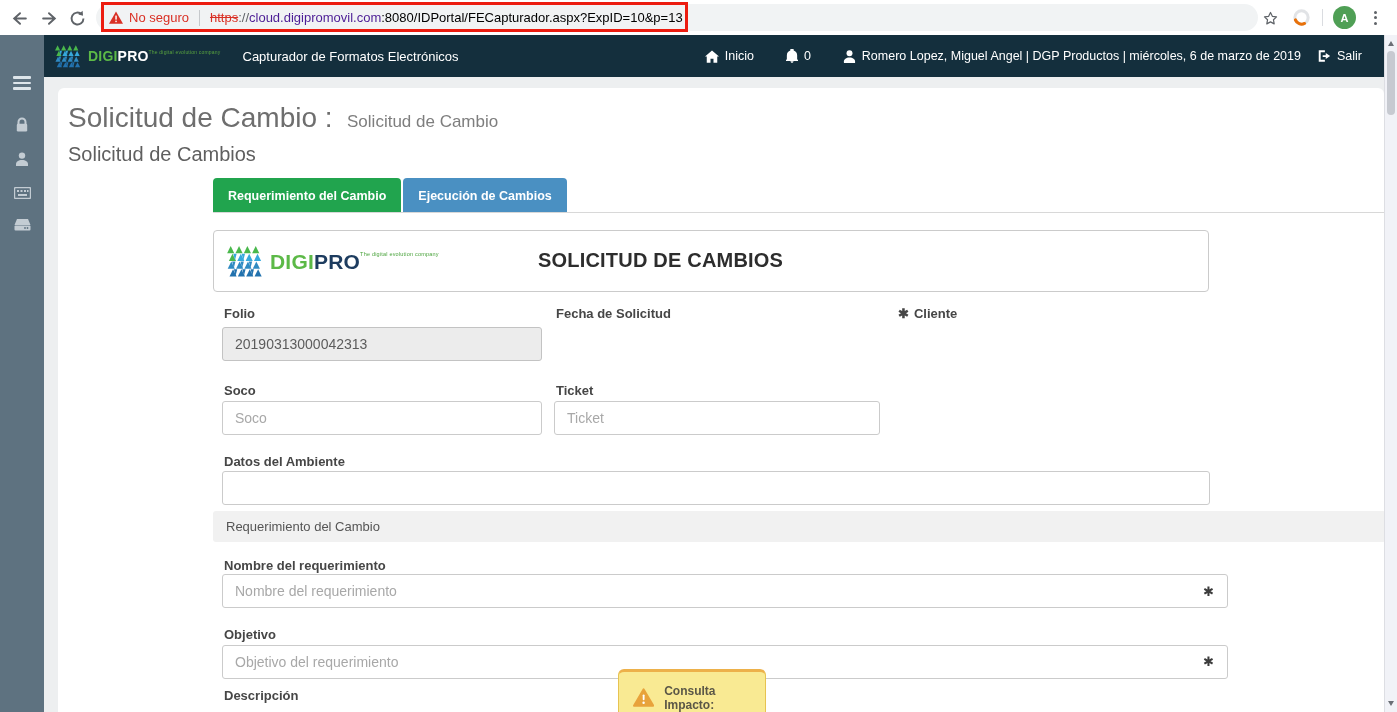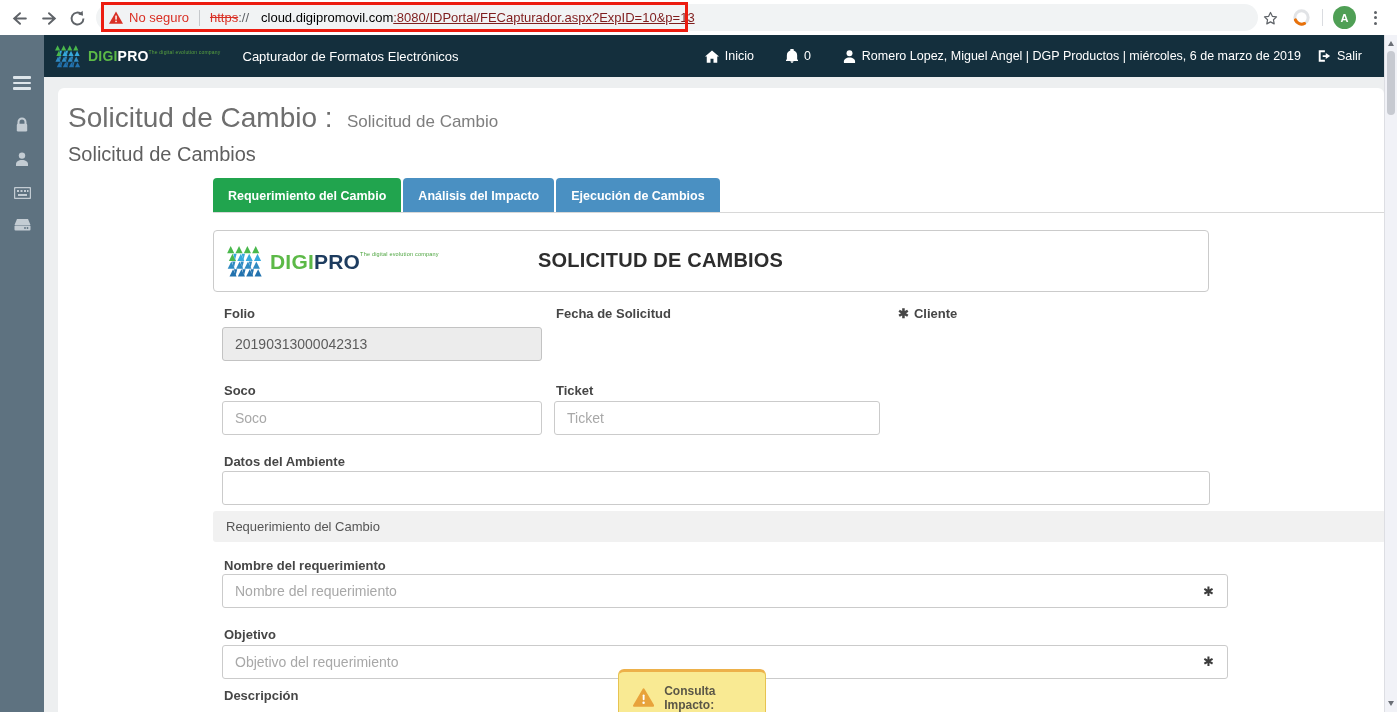--- a/index.html
+++ b/index.html
@@ -10,22 +10,22 @@
   
   .chrome-bar { position:absolute; left:0; top:0; width:1397px; height:35px; background:#fff; }
   .nav-btn { position:absolute; top:7px; width:22px; height:22px; display:flex; align-items:center; justify-content:center; border-radius:50%; cursor:pointer; }
   .omnibox { position:absolute; left:96px; top:4px; width:1162px; height:27px; background:#f1f3f4;
              border-radius:14px; display:flex; align-items:center; padding-left:13px; font-size:13px; }
   .sec-chip { display:flex; align-items:center; gap:6px; }
   .sec-label { color:#d93025; }
   .omni-sep { width:1px; height:16px; background:#c6c9cc; margin:0 10px; }
   .url-scheme { color:#d93025; text-decoration:line-through; }
   .url-sep { color:#5f6368; }
-  .url-host { color:#000000;margin-left:12px; }
-  .url-path { color:#7f1d1d;text-decoration:underline; }
+  .url-host { color:#4c1d95; }
+  .url-path { color:#000000; }
   .annotation-rect { position:absolute; left:101px; top:2px; width:587px; height:30px;
                      border:3px solid #ec1c10; z-index:30; pointer-events:none; }
   .ext-circle { position:absolute; left:1292px; top:8px; width:19px; height:19px; cursor:pointer; }
   .chrome-sep2 { position:absolute; left:1322px; top:9px; width:1px; height:17px; background:#dadce0; }
   .avatar { position:absolute; left:1333px; top:6px; width:23px; height:23px; border-radius:50%;
             background:#4f9f55; color:#fff; font-size:11px; font-weight:bold;
             display:flex; align-items:center; justify-content:center; cursor:pointer; }
   .dots-btn { position:absolute; left:1366px; top:8px; width:18px; height:19px; display:flex; flex-direction:column;
               align-items:center; justify-content:center; gap:2.5px; cursor:pointer; }
   .dots-btn i { width:3px; height:3px; border-radius:50%; background:#5f6368; }
@@ -289,21 +289,20 @@
     <div class="panel">
 
       <div class="h1-row">
         <span class="h1-main">Solicitud de Cambio :</span>
         <span class="h1-sub">Solicitud de Cambio</span>
       </div>
       <div class="h2">Solicitud de Cambios</div>
 
       <div class="tabs">
         <button class="tab active">Requerimiento del Cambio</button>
-        <button class="tab idle">Análisis del Impacto</button>
         <button class="tab idle">Ejecución de Cambios</button>
       </div>
       <div class="tab-line"></div>
 
       <div class="header-box">
         <div class="brand">
           <svg width="36" height="31">
               <use href="#digipro-tri"></use>
             </svg>
           <span class="brand-text">

